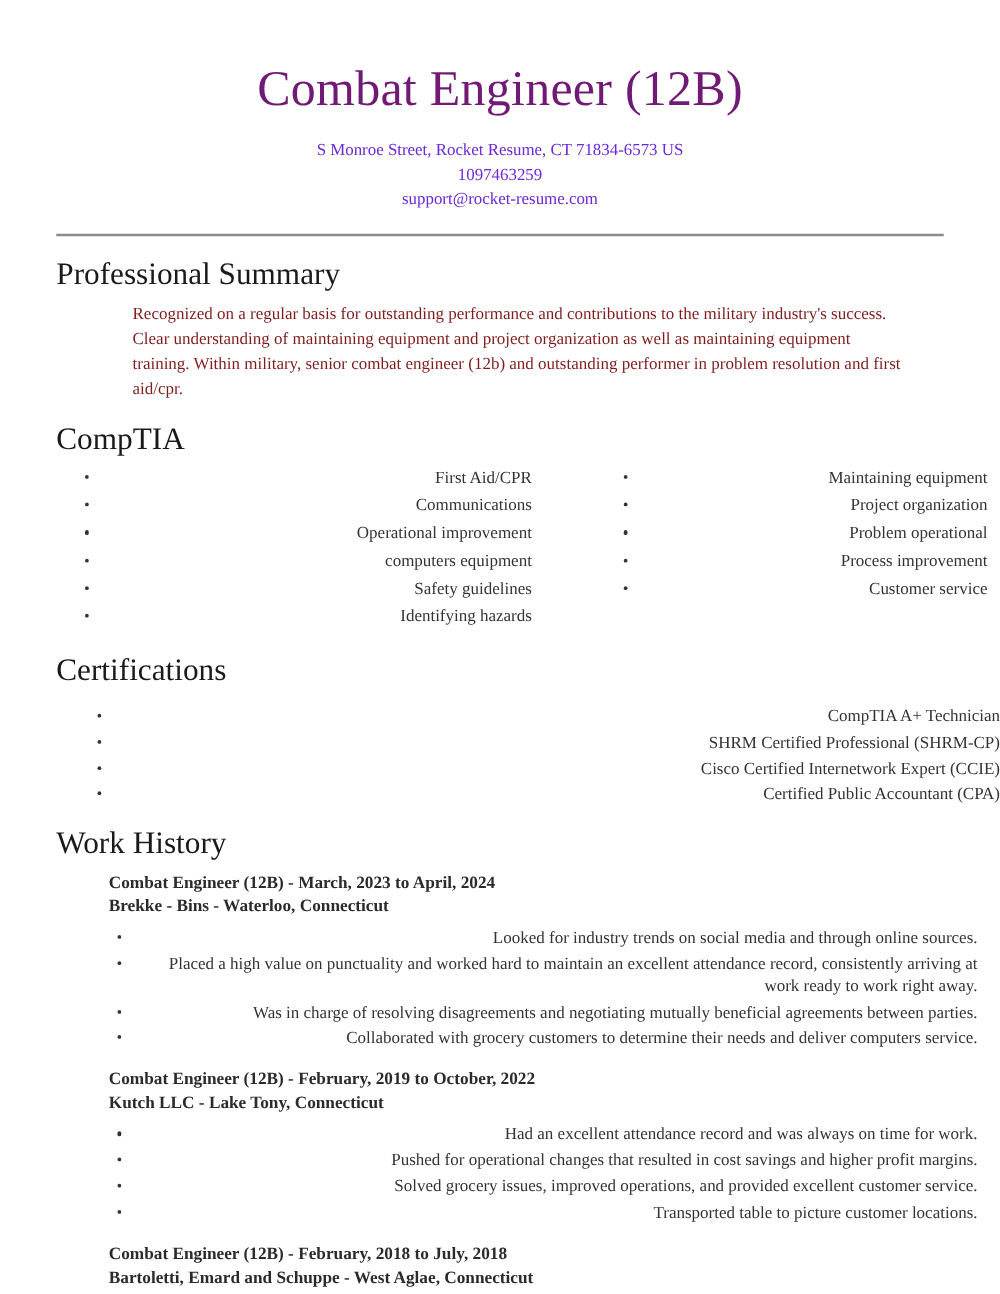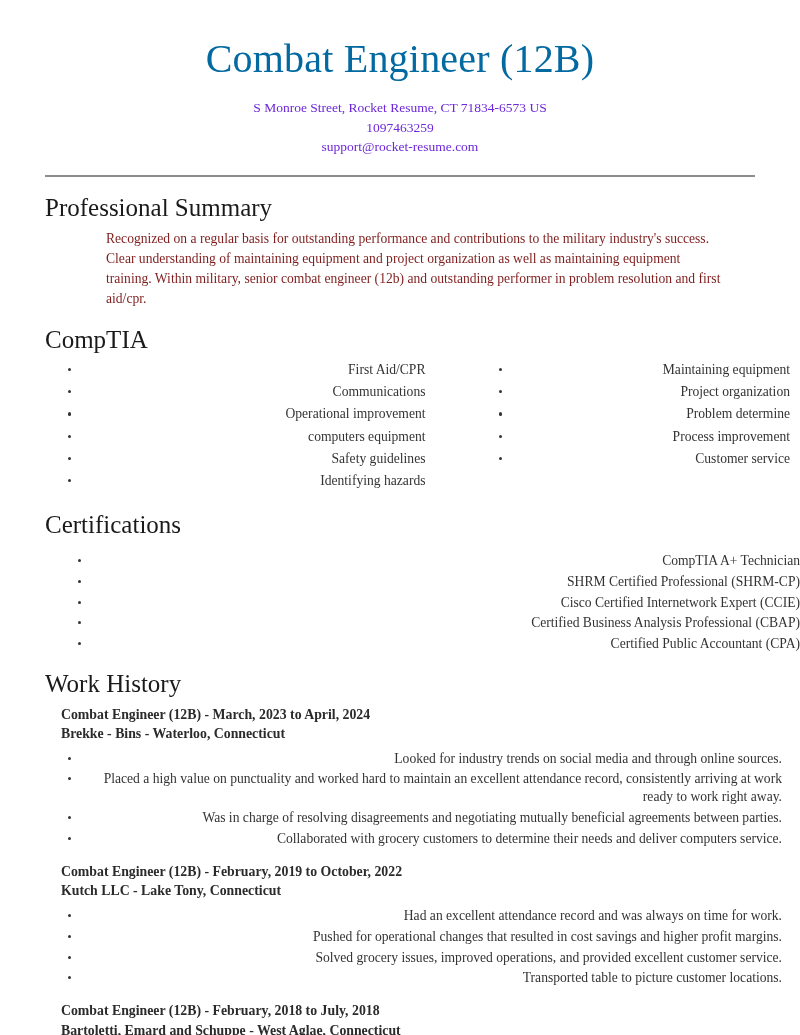--- a/index.html
+++ b/index.html
@@ -24,24 +24,24 @@
   }
 
   
   .header {
     padding: 36px 45px 0 45px;
     text-align: center;
   }
   .resume-name {
     font-size: 40px;
     font-weight: 400;
-    color: #0369a1;
+    color: #701a75;
     letter-spacing: 0.2px;
     line-height: 1.15;
-    margin: 0 0 16px 0;
+    margin: 12px 0 16px 0;
   }
   .contact-line {
     font-size: 13.5px;
     color: #6d28d9;
     line-height: 1.45;
     margin: 0;
   }
   .divider {
     margin: 18px 45px 0 45px;
     border-top: 2px solid #8c8c8c;
@@ -114,21 +114,21 @@
   .certs-wrap {
     padding-left: 71px;
     margin-top: 12px;
   }
   .certs-wrap ul.bullets li {
     margin-bottom: 3px;
   }
 
   
   .jobs {
-    padding-left: 61px;
+    padding-left: 87px;
     padding-right: 18px;
     margin-top: 4px;
   }
   .job {
     margin-bottom: 14px;
   }
   .job-title {
     font-size: 13.8px;
     font-weight: 700;
     color: #2b2b2b;
@@ -178,36 +178,35 @@
         <li>Operational improvement</li>
         <li>computers equipment</li>
         <li>Safety guidelines</li>
         <li>Identifying hazards</li>
       </ul>
     </div>
     <div class="skills-col right">
       <ul class="bullets">
         <li>Maintaining equipment</li>
         <li>Project organization</li>
-        <li>Problem determine</li>
+        <li>Problem operational</li>
         <li>Process improvement</li>
         <li>Customer service</li>
       </ul>
     </div>
   </div>
 
   <div class="section">
     <h2 class="section-title">Certifications</h2>
   </div>
   <div class="certs-wrap">
     <ul class="bullets">
       <li>CompTIA A+ Technician</li>
       <li>SHRM Certified Professional (SHRM-CP)</li>
       <li>Cisco Certified Internetwork Expert (CCIE)</li>
-      <li>Certified Business Analysis Professional (CBAP)</li>
       <li>Certified Public Accountant (CPA)</li>
     </ul>
   </div>
 
   <div class="section">
     <h2 class="section-title">Work History</h2>
   </div>
   <div class="jobs">
 
     <div class="job">

